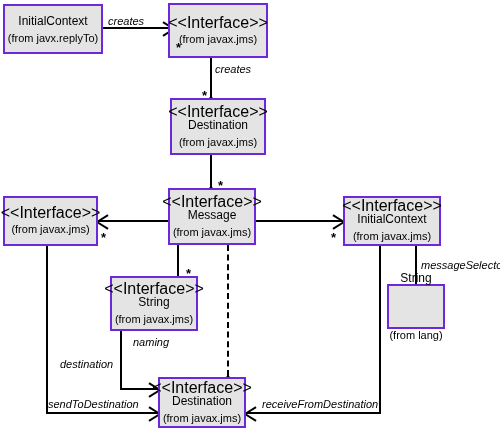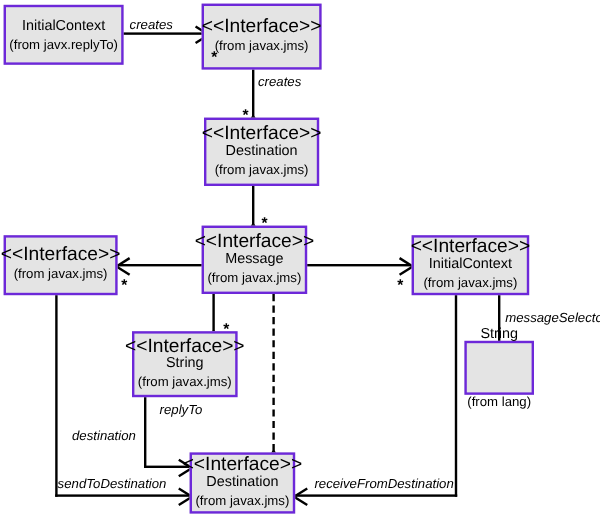--- a/index.html
+++ b/index.html
@@ -179,21 +179,21 @@
 
   <div class="node" style="left:158px;top:377px;width:88px;height:51px;">
     <div class="stereo">&lt;&lt;Interface&gt;&gt;</div>
     <div class="cname">Destination</div>
     <div class="pkg">(from javax.jms)</div>
   </div>
 
   <div class="lbl" style="left:108px;top:15px;">creates</div>
   <div class="lbl" style="left:215px;top:63px;">creates</div>
   <div class="lbl" style="left:421px;top:259px;">messageSelector</div>
-  <div class="lbl" style="left:133px;top:336px;">replyTo</div>
+  <div class="lbl" style="left:133px;top:336px;">naming</div>
   <div class="lbl" style="left:60px;top:358px;">destination</div>
   <div class="lbl" style="left:262px;top:398px;">receiveFromDestination</div>
   <div class="lbl" style="left:48px;top:398px;">sendToDestination</div>
 
   <div class="mult" style="left:176px;top:44px;">*</div>
   <div class="mult" style="left:202px;top:92px;">*</div>
   <div class="mult" style="left:218px;top:182px;">*</div>
   <div class="mult" style="left:101px;top:234px;">*</div>
   <div class="mult" style="left:331px;top:234px;">*</div>
   <div class="mult" style="left:186px;top:270px;">*</div>

